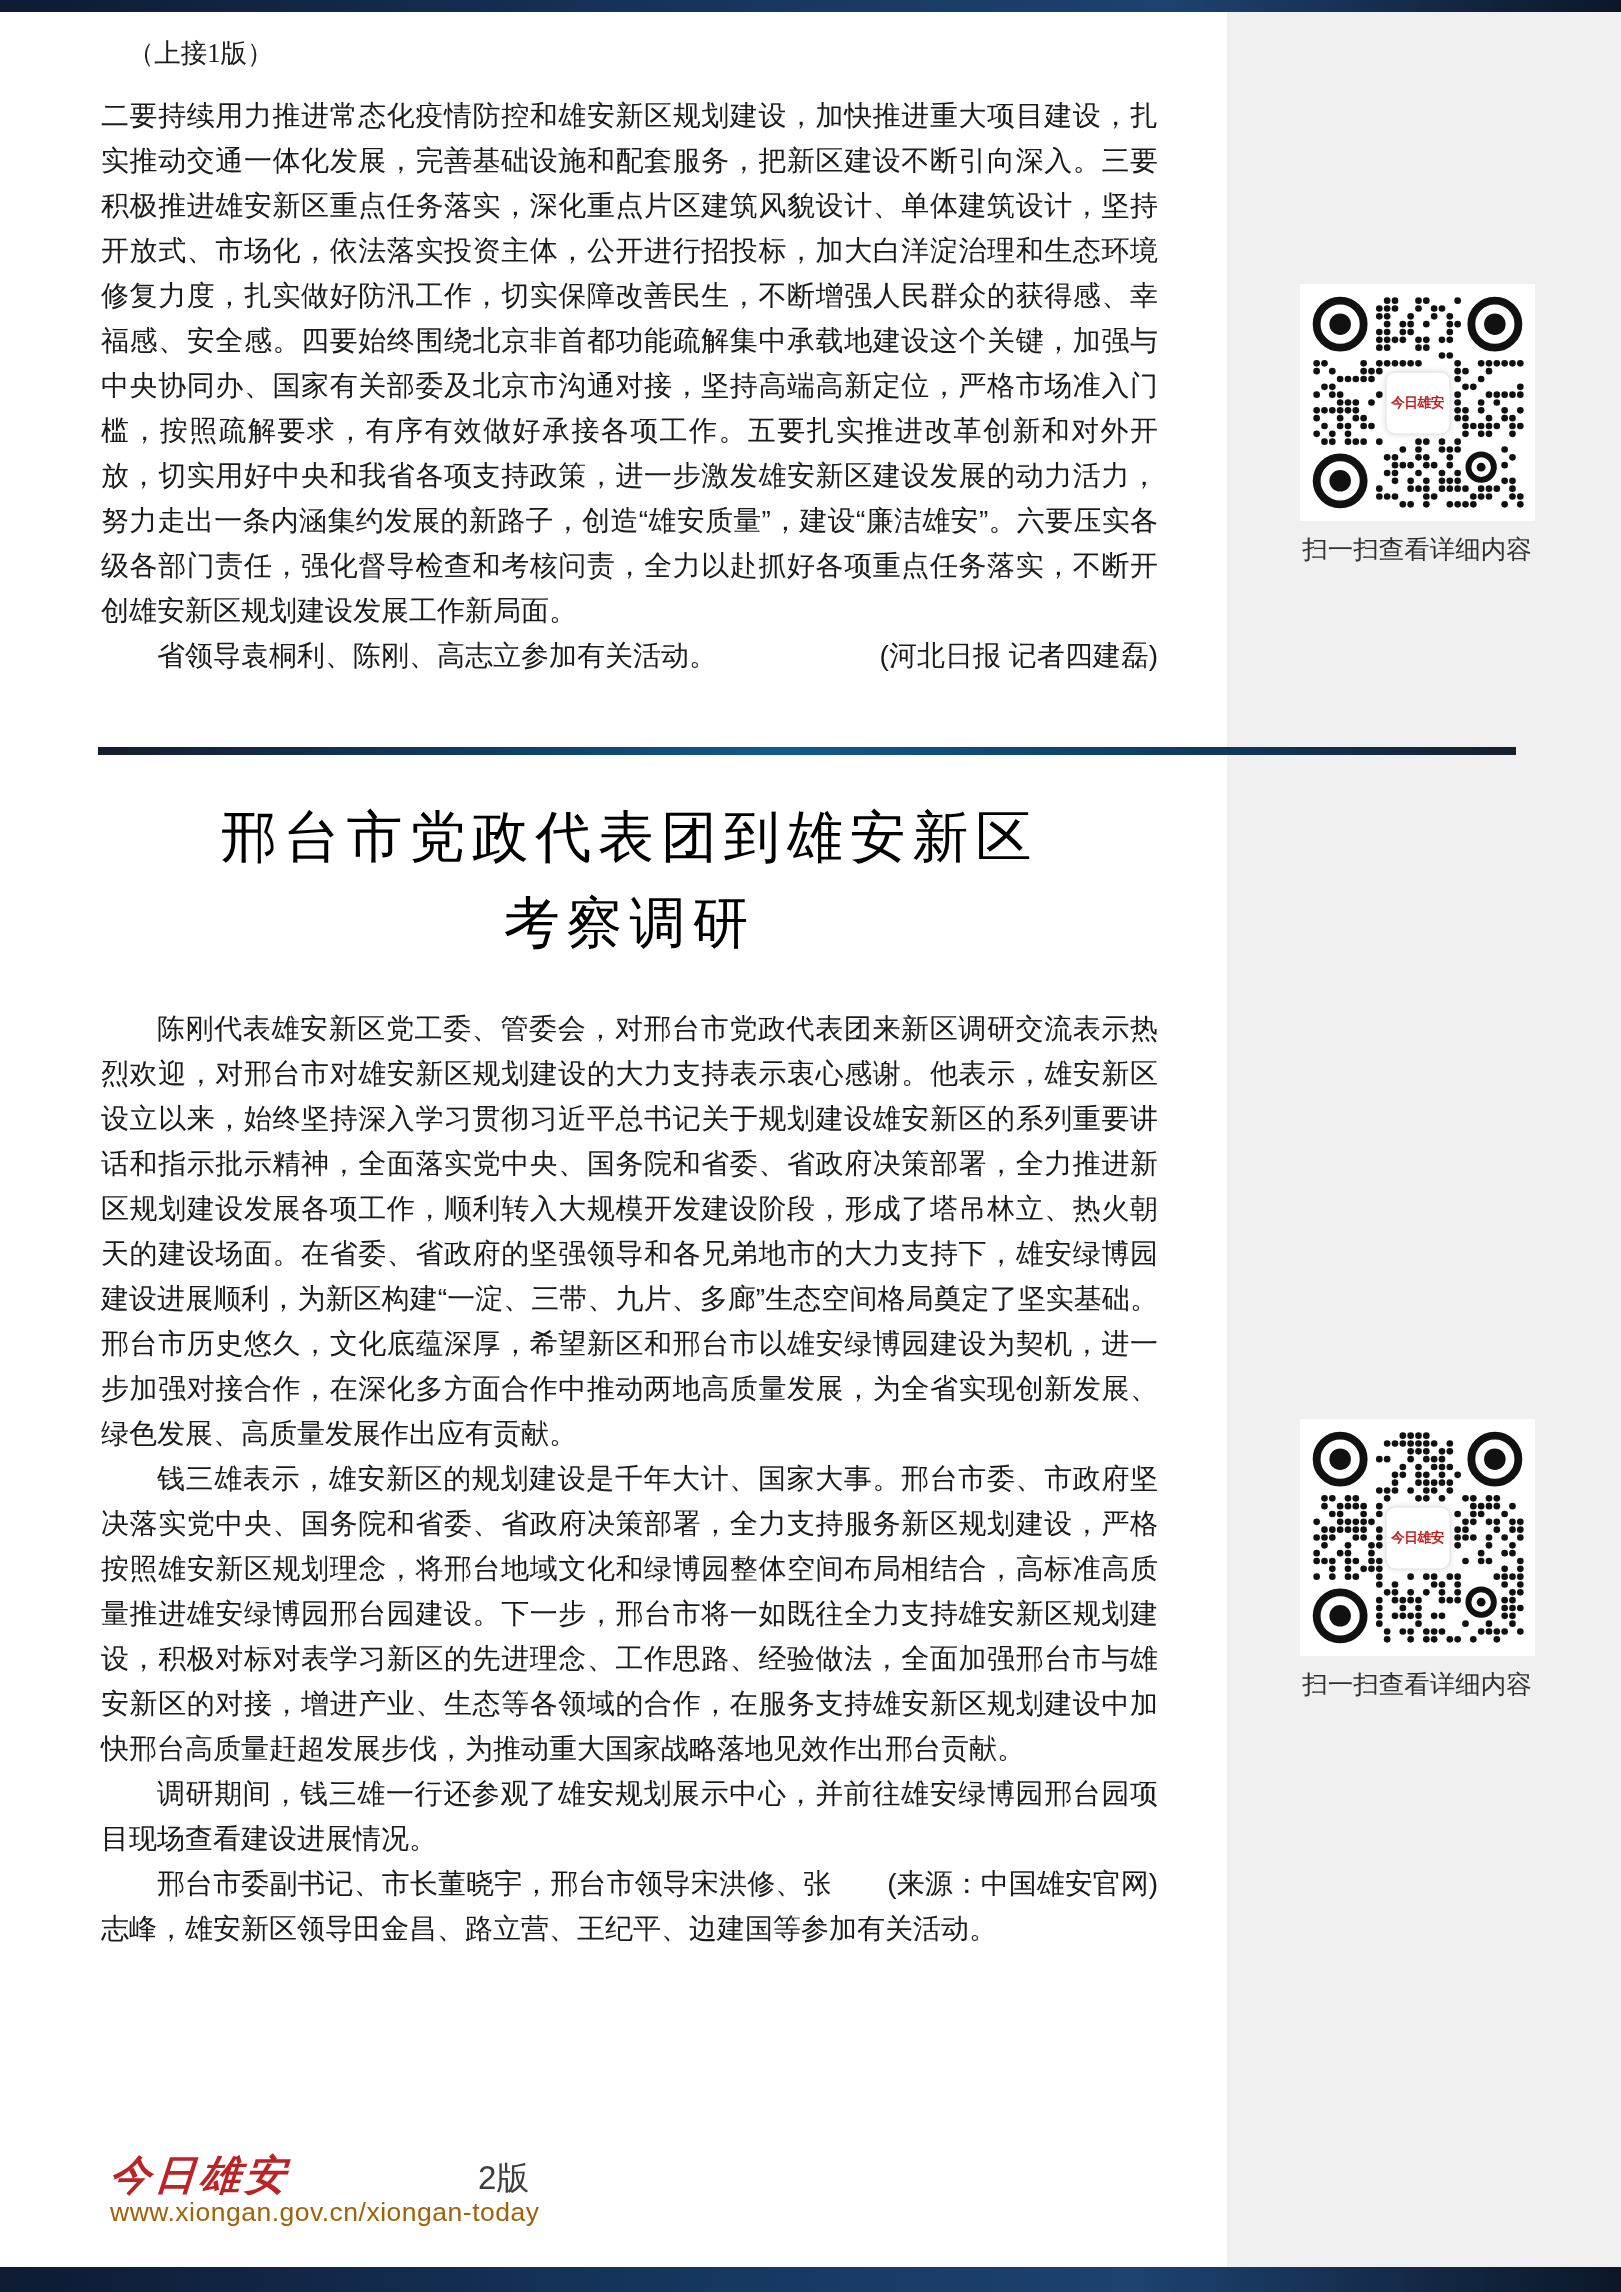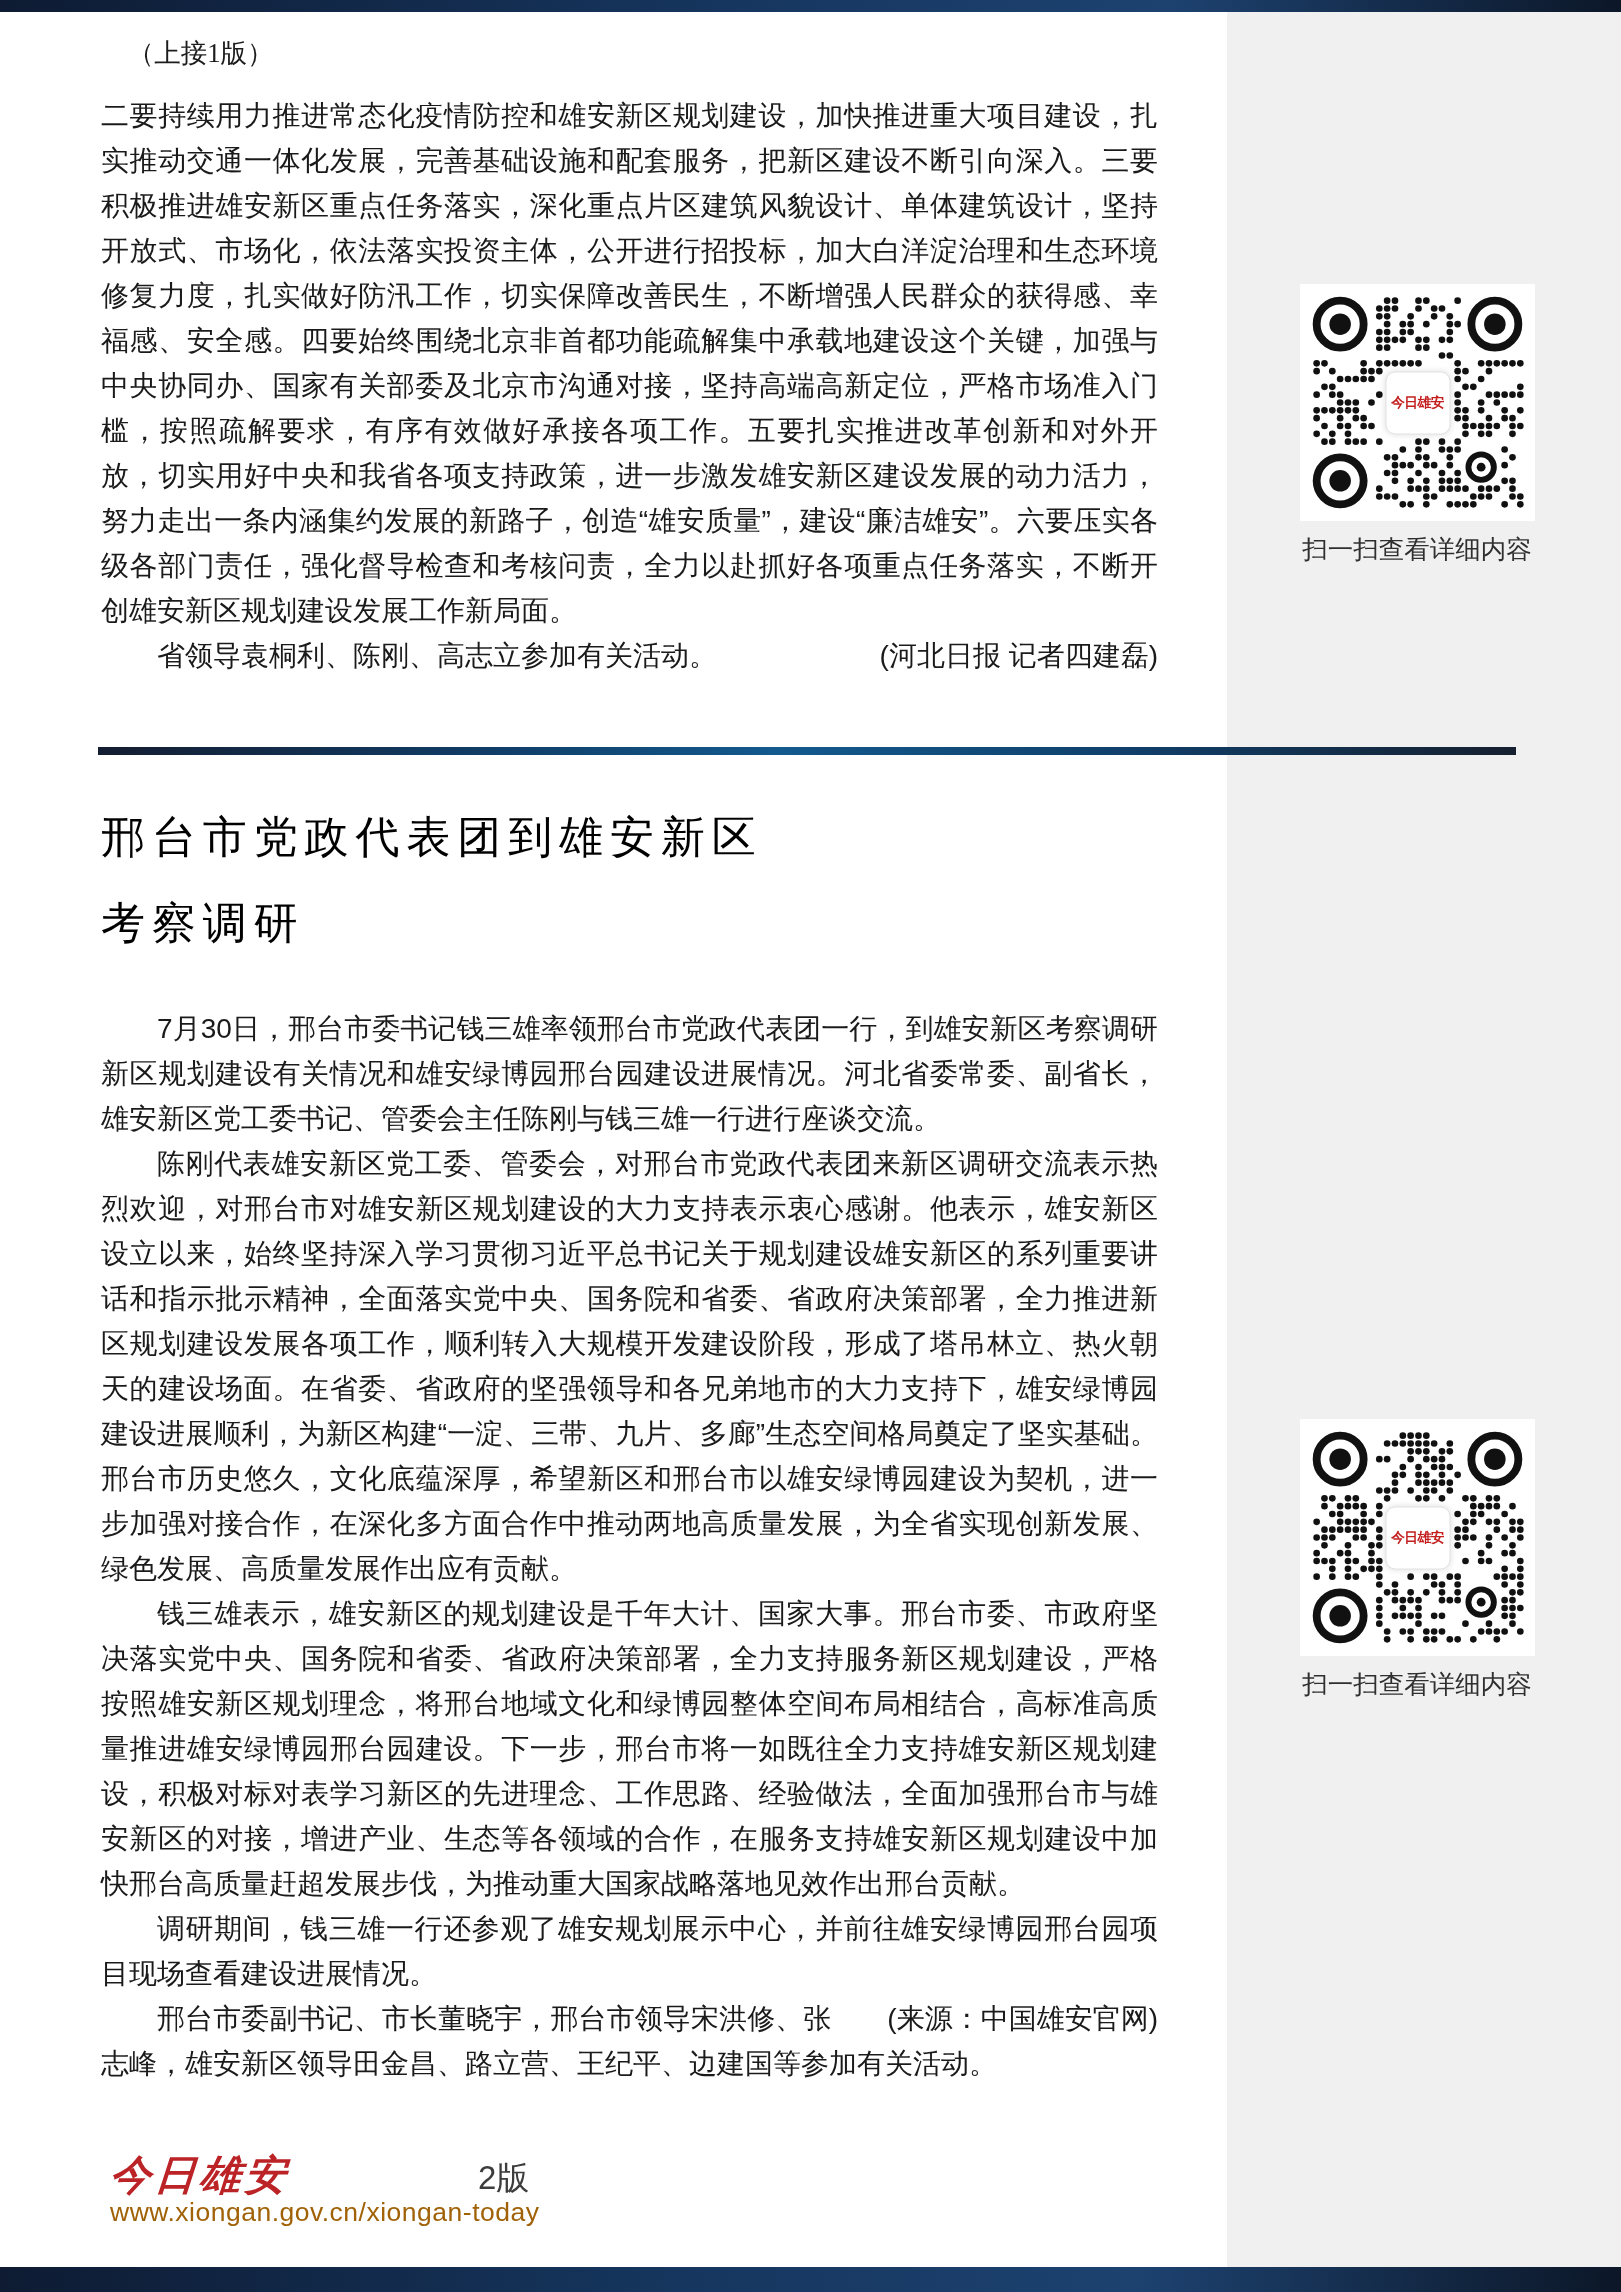--- a/index.html
+++ b/index.html
@@ -109,22 +109,22 @@
     left: 98px; top: 747px;
     width: 1418px; height: 7.8px;
     background: linear-gradient(90deg, #141d31 0%, #10406b 30%, #135a8e 48%, #10406b 72%, #16202f 100%);
     z-index: 2;
   }
 
   .headline {
     position: absolute;
     left: 0; top: 794px;
     width: 1057px;
-    text-align: left;
-    font-size: 44px;
+    text-align: center;
+    font-size: 56px;
     font-weight: 400;
     letter-spacing: 6.9px;
     line-height: 86px;
     color: #000000;
   }
 
   .footer-logo {
     position: absolute;
     left: 110px; top: 2148px;
     font-family: "Liberation Serif", "DejaVu Serif", serif;
@@ -171,21 +171,20 @@
         <span class="byline">(河北日报 记者四建磊)</span><span>省领导袁桐利、陈刚、高志立参加有关活动。</span>
       </p>
     </div>
 
     <div class="headline">
       <div>邢台市党政代表团到雄安新区</div>
       <div>考察调研</div>
     </div>
 
     <div class="article-body article-2">
-      <p class="indent">7月30日，邢台市委书记钱三雄率领邢台市党政代表团一行，到雄安新区考察调研新区规划建设有关情况和雄安绿博园邢台园建设进展情况。河北省委常委、副省长，雄安新区党工委书记、管委会主任陈刚与钱三雄一行进行座谈交流。</p>
       <p class="indent">陈刚代表雄安新区党工委、管委会，对邢台市党政代表团来新区调研交流表示热烈欢迎，对邢台市对雄安新区规划建设的大力支持表示衷心感谢。他表示，雄安新区设立以来，始终坚持深入学习贯彻习近平总书记关于规划建设雄安新区的系列重要讲话和指示批示精神，全面落实党中央、国务院和省委、省政府决策部署，全力推进新区规划建设发展各项工作，顺利转入大规模开发建设阶段，形成了塔吊林立、热火朝天的建设场面。在省委、省政府的坚强领导和各兄弟地市的大力支持下，雄安绿博园建设进展顺利，为新区构建“一淀、三带、九片、多廊”生态空间格局奠定了坚实基础。邢台市历史悠久，文化底蕴深厚，希望新区和邢台市以雄安绿博园建设为契机，进一步加强对接合作，在深化多方面合作中推动两地高质量发展，为全省实现创新发展、绿色发展、高质量发展作出应有贡献。</p>
       <p class="indent">钱三雄表示，雄安新区的规划建设是千年大计、国家大事。邢台市委、市政府坚决落实党中央、国务院和省委、省政府决策部署，全力支持服务新区规划建设，严格按照雄安新区规划理念，将邢台地域文化和绿博园整体空间布局相结合，高标准高质量推进雄安绿博园邢台园建设。下一步，邢台市将一如既往全力支持雄安新区规划建设，积极对标对表学习新区的先进理念、工作思路、经验做法，全面加强邢台市与雄安新区的对接，增进产业、生态等各领域的合作，在服务支持雄安新区规划建设中加快邢台高质量赶超发展步伐，为推动重大国家战略落地见效作出邢台贡献。</p>
       <p class="indent">调研期间，钱三雄一行还参观了雄安规划展示中心，并前往雄安绿博园邢台园项目现场查看建设进展情况。</p>
       <p class="indent">
         <span class="byline">(来源：中国雄安官网)</span><span>邢台市委副书记、市长董晓宇，邢台市领导宋洪修、张志峰，雄安新区领导田金昌、路立营、王纪平、边建国等参加有关活动。</span>
       </p>
     </div>
 
   </div>
 

